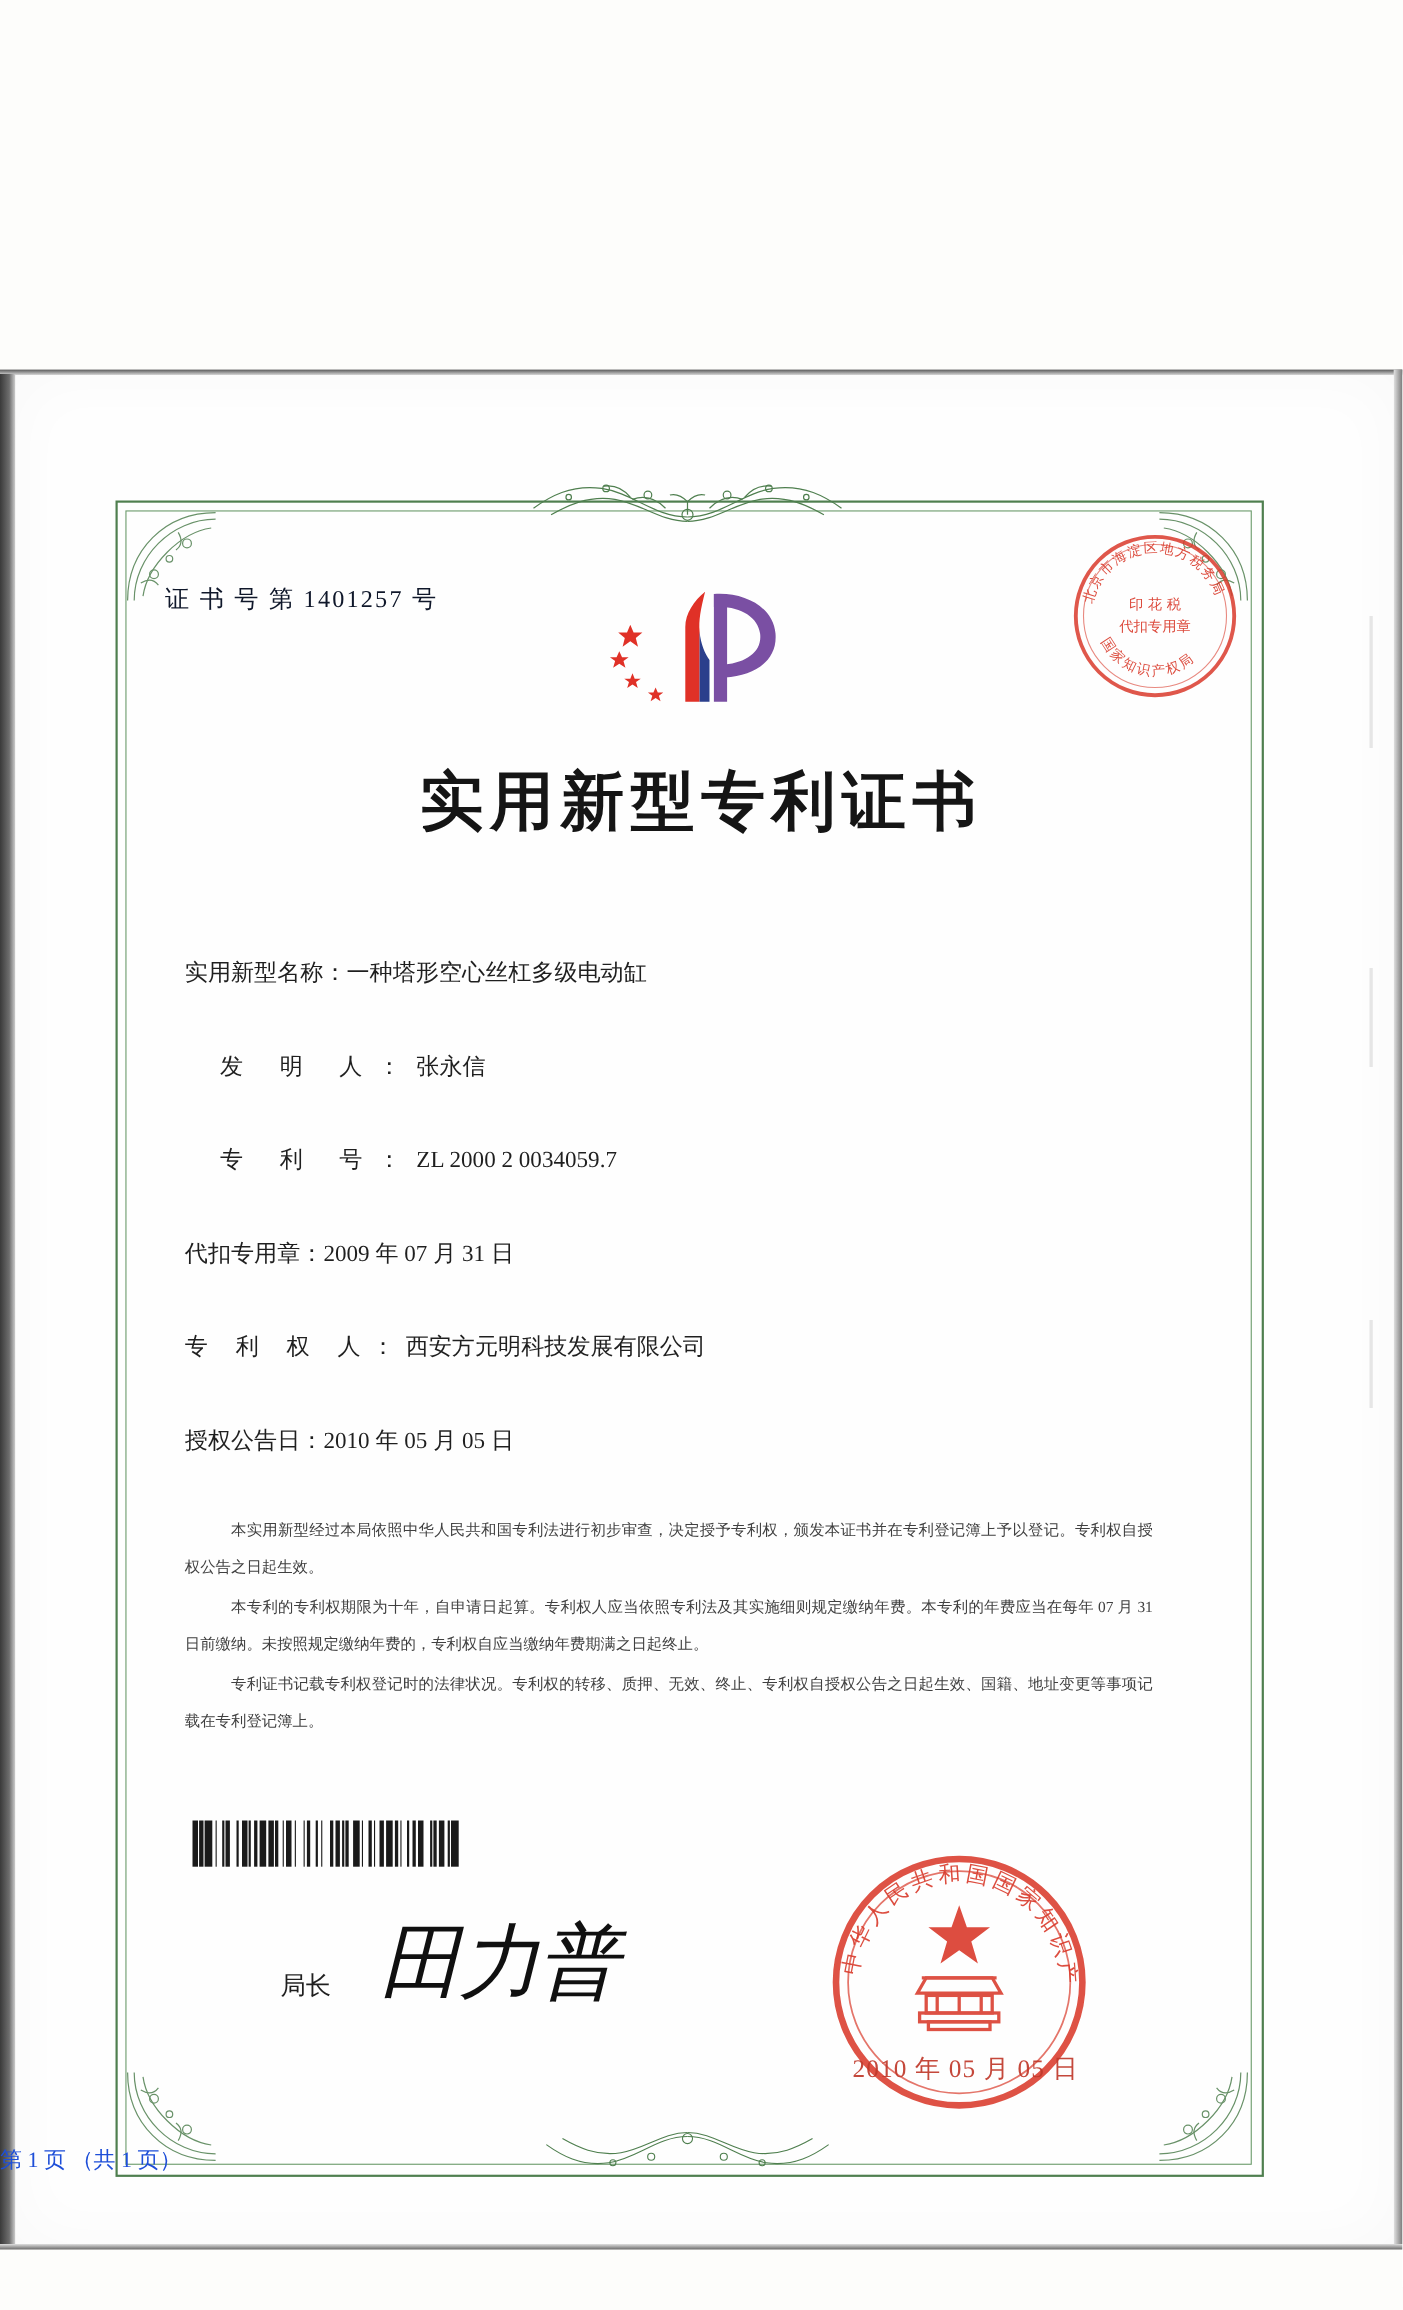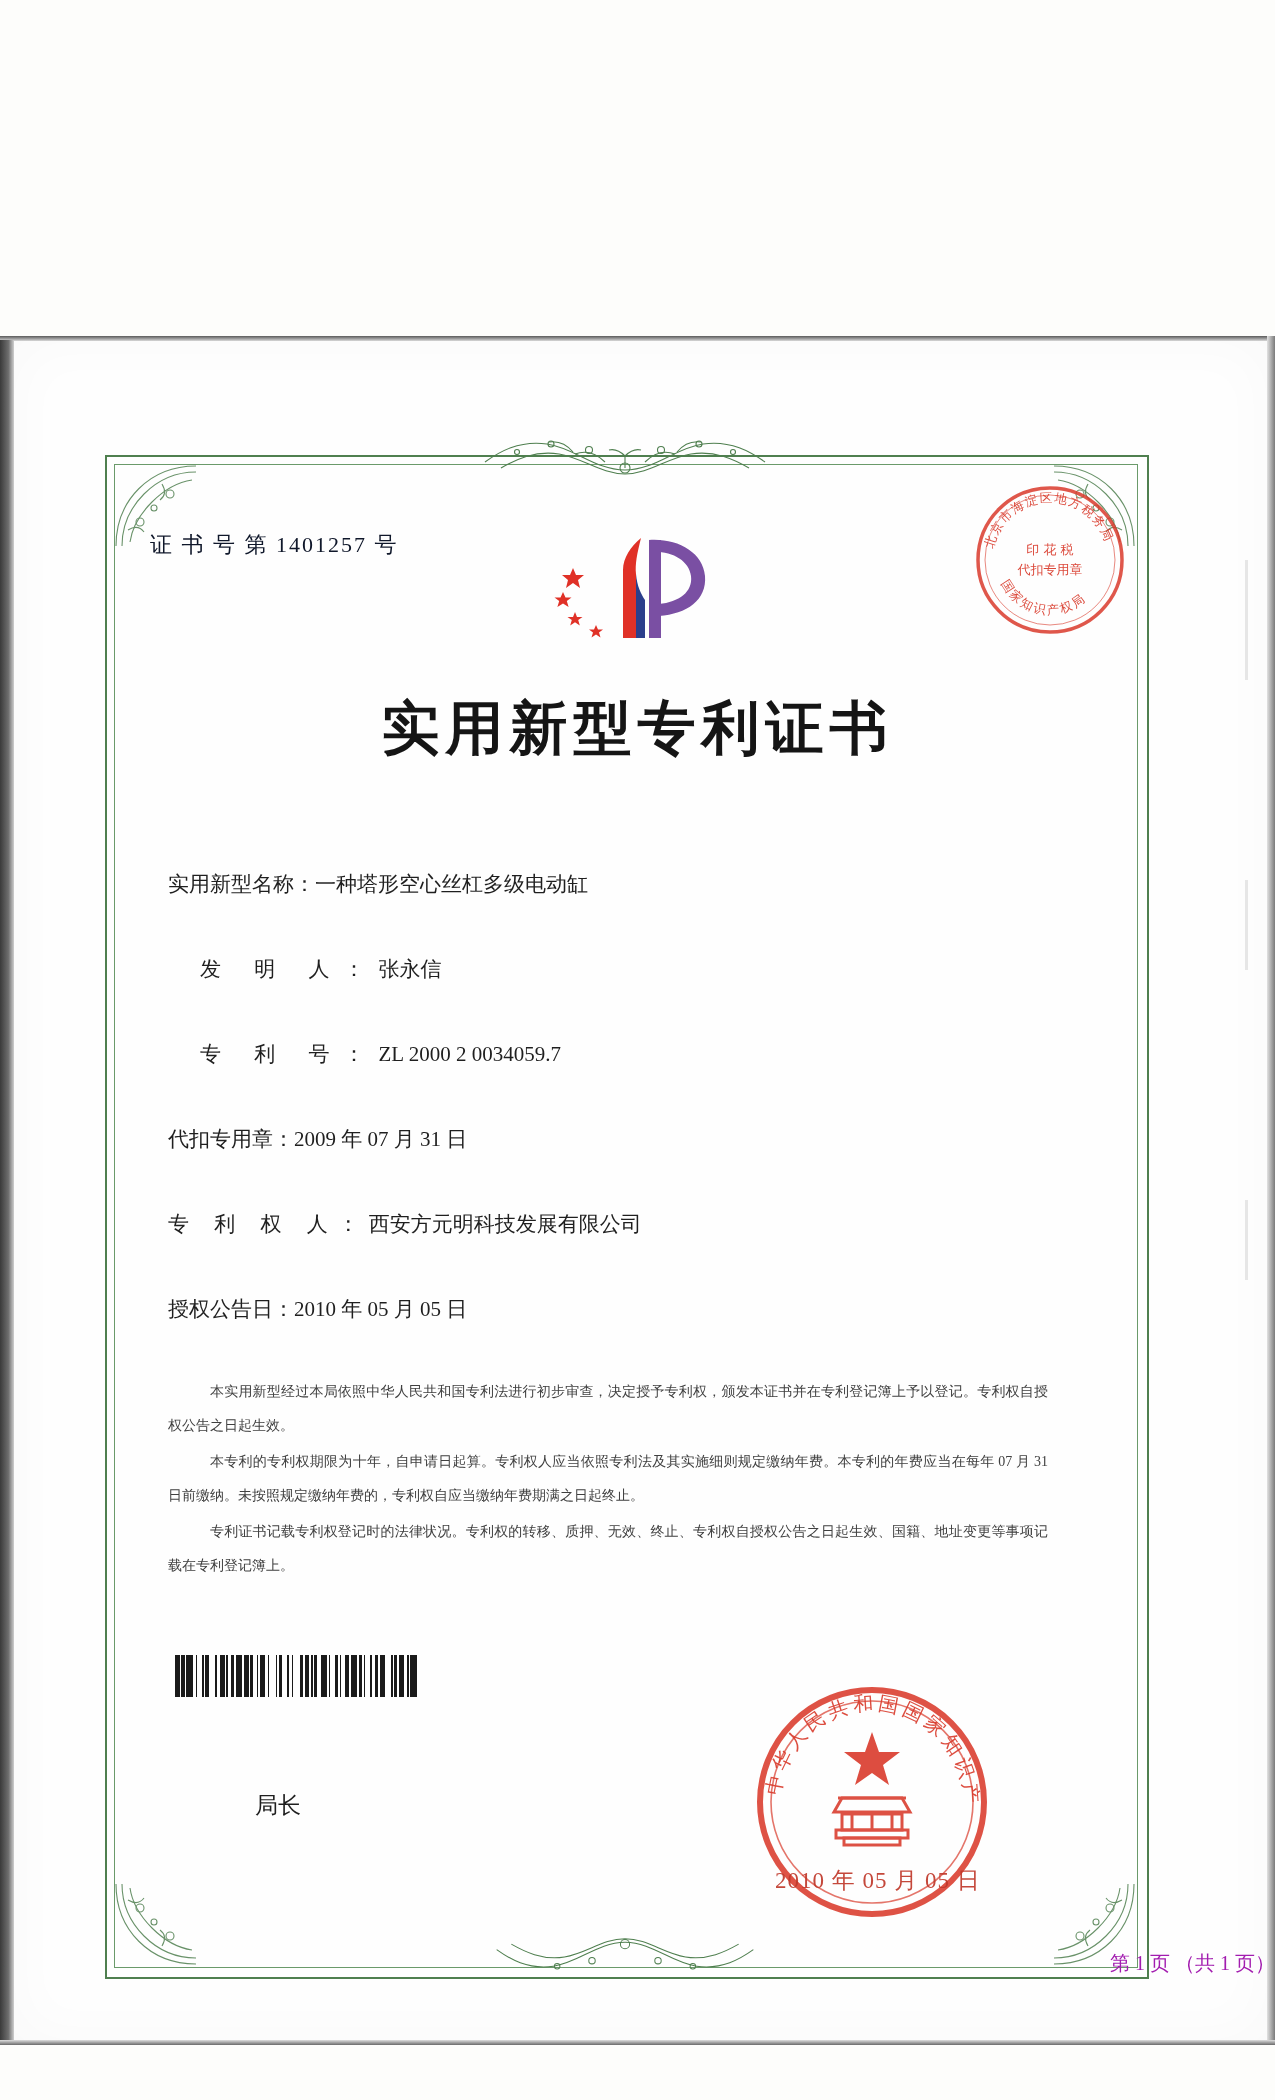--- a/index.html
+++ b/index.html
@@ -215,23 +215,23 @@
     color: #c0392b;
     letter-spacing: 1px;
     white-space: nowrap;
     opacity: 0.92;
   }
 
   #page-footer {
     position: absolute;
     left: 0; top: 1950px;
     width: 1275px;
-    text-align: right;
+    text-align: left;
     font-size: 20px;
-    color: #a21caf;
+    color: #1d4ed8;
   }
 
   
   .fold {
     position: absolute;
     background: #e6e6e6;
     width: 3px;
   }
 </style>
 </head>
@@ -433,20 +433,21 @@
       <div class="bar" style="left: 200px; width: 3.2px;"></div>
       <div class="bar" style="left: 204.8px; width: 4.8px;"></div>
       <div class="bar" style="left: 216px; width: 1.6px;"></div>
       <div class="bar" style="left: 219.2px; width: 3.2px;"></div>
       <div class="bar" style="left: 224px; width: 4.8px;"></div>
       <div class="bar" style="left: 232px; width: 1.6px;"></div>
       <div class="bar" style="left: 235.2px; width: 6.4px;"></div>
     </div>
 
   <div id="director-label">局长</div>
+  <div id="director-signature">田力普</div>
 
   <svg id="official-seal" viewBox="0 0 245 245">
     <circle cx="122" cy="122" r="112" fill="none" stroke="#d93a2b" stroke-width="6" opacity="0.88"></circle>
     <circle cx="122" cy="122" r="101" fill="none" stroke="#d93a2b" stroke-width="1.6" opacity="0.7"></circle>
     <path id="sealArc" d="M 30 122 A 92 92 0 1 1 214 122" fill="none"></path>
     <text font-size="20" fill="#d93a2b" opacity="0.9" letter-spacing="4" font-family="DejaVu Sans, sans-serif">
       <textPath href="#sealArc" startOffset="2%">中华人民共和国国家知识产权局</textPath>
     </text>
 
     <polygon points="122,52 129,72 150,72 133,85 139,105 122,93 105,105 111,85 94,72 115,72" fill="#d93a2b" opacity="0.9"></polygon>

